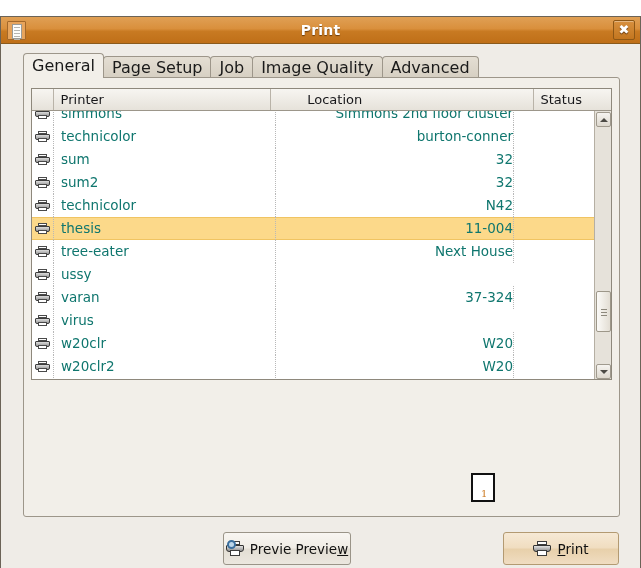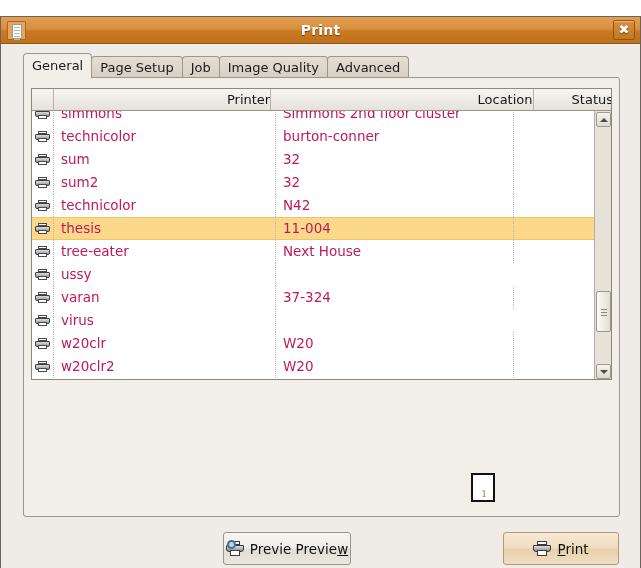--- a/index.html
+++ b/index.html
@@ -98,21 +98,21 @@
   .tab {
     height: 22px;
     line-height: 22px;
     padding: 0 8px;
     box-sizing: border-box;
     border: 1px solid #9d968a;
     border-bottom: none;
     border-radius: 4px 4px 0 0;
     background: linear-gradient(to bottom, #e4ded3, #d6cfc2);
     color: #1a1a1a;
-    font-size: 13px;
+    font-size: 16px;
     margin-right: -1px;
     cursor: default;
     position: relative;
     z-index: 1;
   }
   .tab.active {
     height: 25px;
     line-height: 24px;
     background: #f2efe9;
     border-color: #9d968a;
@@ -142,21 +142,20 @@
     overflow: hidden;
   }
   #list-header {
     position: absolute;
     left: 0; top: 0;
     width: 581px; height: 22px;
     background: linear-gradient(to bottom, #f7f5f1, #e6e2da);
     border-bottom: 1px solid #9c968a;
     box-sizing: border-box;
     display: flex;
-    text-align: right;
   }
   .hcell {
     height: 21px;
     line-height: 21px;
     box-sizing: border-box;
     padding-left: 7px;
     font-size: 13px;
     color: #17171a;
     border-right: 1px solid #b9b3a8;
     overflow: hidden;
@@ -191,34 +190,34 @@
   .row.selected {
     background: #fcd98a;
     border-top: 1px solid #f0c462;
     border-bottom: 1px solid #f0c462;
   }
   .cell {
     height: 23px;
     line-height: 23px;
     box-sizing: border-box;
     font-size: 13.5px;
-    color: #be185d;
+    color: #0f766e;
     overflow: hidden;
     white-space: nowrap;
     border-right: 1px dotted #b8b8b8;
     padding-left: 7px;
   }
   .cell.c0 {
     width: 22px;
     padding-left: 3px;
     border-right: 1px dotted #b8b8b8;
     position: relative;
   }
   .cell.c1 { width: 222px; }
-  .cell.c2 { width: 238px; }
+  .cell.c2 { width: 238px; text-align: right; }
   .cell.c3 { width: 81px; border-right: none; }
 
   
   .printer-mini {
     position: absolute;
     left: 3px; top: 6px;
     width: 15px; height: 11px;
   }
   .printer-mini .top {
     position: absolute; left: 3px; top: 0;

